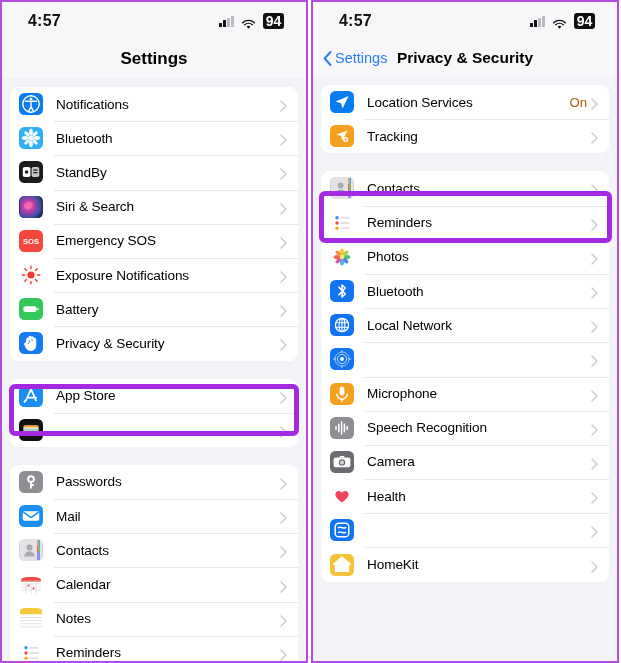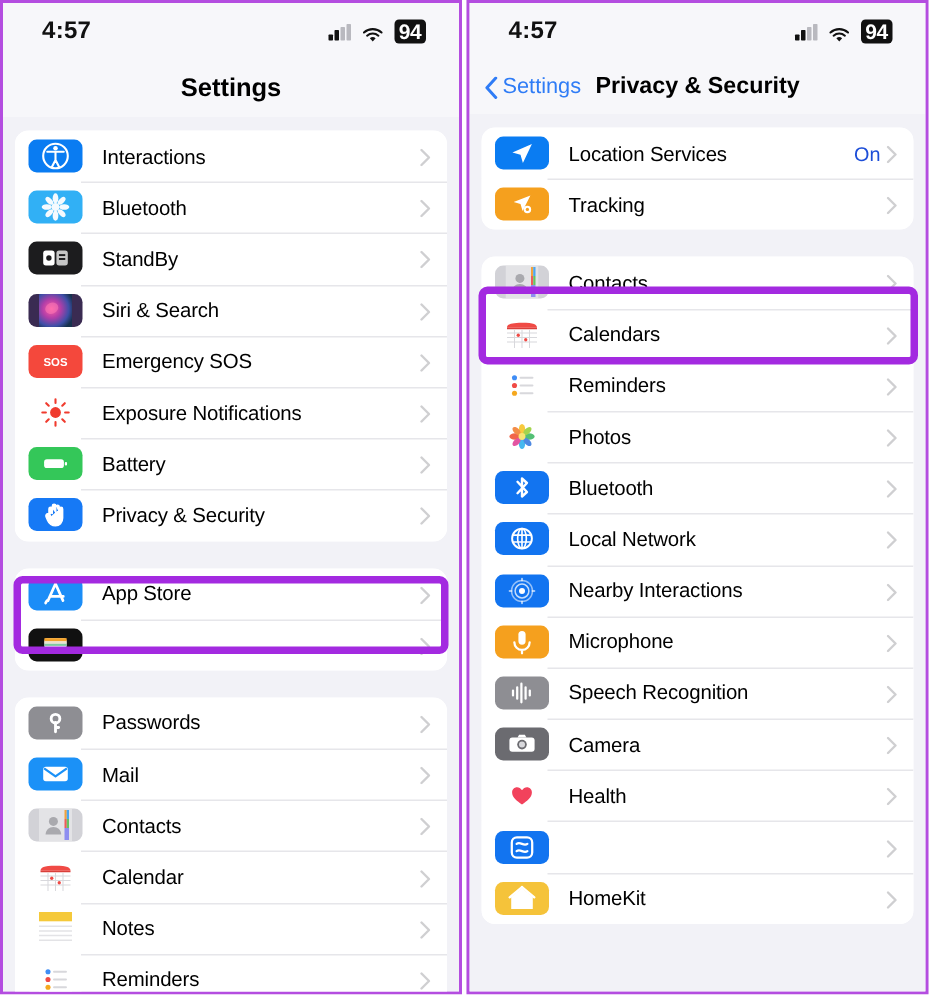--- a/index.html
+++ b/index.html
@@ -121,38 +121,38 @@
     background:#fff;
   }
   .row + .row::before{
     content:"";
     position:absolute;
     left:44px; right:0; top:0;
     height:1px;
     background:#e6e6ea;
   }
   .ico{
-    width:36px;height:22px;
+    width:24px;height:22px;
     border-radius:5.5px;
     flex:none;
     display:flex;align-items:center;justify-content:center;
     overflow:hidden;
     position:relative;
   }
   .lbl{
     margin-left:13px;
     font-size:13.6px;
     color:#000;
     white-space:nowrap;
     letter-spacing:-.1px;
   }
   .spacer{ flex:1; }
   .value{
     font-size:13.2px;
-    color:#1d4ed8;
+    color:#a16207;
     margin-right:4px;
   }
   .chev{
     width:7px;height:12px;
     margin-right:11px;
     flex:none;
     opacity:.42;
   }
 
   
@@ -201,21 +201,21 @@
       <div class="gap sm"></div>
       <div class="group" id="lg0">
           <div class="row">
             <span class="ico" style="background: rgb(10, 124, 242);">
               <svg viewBox="0 0 22 22" width="22" height="22">
                 <circle cx="11" cy="11" r="8.2" fill="none" stroke="#fff" stroke-width="1.4"></circle>
                 <circle cx="11" cy="5.9" r="1.5" fill="#fff"></circle>
                 <path d="M5.5 8.2h11M11 8.6v5m0 0-2.6 5m2.6-5 2.6 5" stroke="#fff" stroke-width="1.4" fill="none" stroke-linecap="round"></path>
               </svg>
             </span>
-            <span class="lbl">Interactions</span>
+            <span class="lbl">Notifications</span>
             <span class="spacer"></span>
             <span class="chev"><svg viewBox="0 0 7 12" width="7" height="12">
                 <path d="M1 1l5 5-5 5" stroke="#8e8e93" stroke-width="1.6" fill="none" stroke-linecap="round" stroke-linejoin="round"></path>
               </svg></span>
           </div>
           <div class="row">
             <span class="ico" style="background: rgb(49, 176, 245);">
               <svg viewBox="0 0 22 22" width="22" height="22">
                 <g fill="#fff" opacity=".95">
                   <circle cx="11" cy="11" r="2.6"></circle>
@@ -543,39 +543,20 @@
             <span class="lbl">Contacts</span>
             <span class="spacer"></span>
             <span class="chev"><svg viewBox="0 0 7 12" width="7" height="12">
                 <path d="M1 1l5 5-5 5" stroke="#8e8e93" stroke-width="1.6" fill="none" stroke-linecap="round" stroke-linejoin="round"></path>
               </svg></span>
           </div>
           <div class="row">
             <span class="ico" style="background: rgb(255, 255, 255);">
               <svg viewBox="0 0 22 22" width="22" height="22">
                 <rect width="22" height="22" fill="#fff"></rect>
-                <path d="M1 6.5C1 4.4 3 3.1 11 3.1S21 4.4 21 6.5z" fill="#f04a45"></path>
-                <rect x="1" y="6.5" width="20" height="1" fill="#d93f3a"></rect>
-                <g stroke="#d8d8dc" stroke-width=".7">
-                  <path d="M1 10h20M1 13h20M1 16h20M6 8v12M11 8v12M16 8v12"></path>
-                </g>
-                <circle cx="8.5" cy="11.5" r="1.1" fill="#f04a45"></circle>
-                <circle cx="13.5" cy="14.5" r="1.1" fill="#f04a45"></circle>
-              </svg>
-            </span>
-            <span class="lbl">Calendars</span>
-            <span class="spacer"></span>
-            <span class="chev"><svg viewBox="0 0 7 12" width="7" height="12">
-                <path d="M1 1l5 5-5 5" stroke="#8e8e93" stroke-width="1.6" fill="none" stroke-linecap="round" stroke-linejoin="round"></path>
-              </svg></span>
-          </div>
-          <div class="row">
-            <span class="ico" style="background: rgb(255, 255, 255);">
-              <svg viewBox="0 0 22 22" width="22" height="22">
-                <rect width="22" height="22" fill="#fff"></rect>
                 <circle cx="6" cy="5.8" r="1.7" fill="#3f8df5"></circle>
                 <circle cx="6" cy="11" r="1.7" fill="#f04a45"></circle>
                 <circle cx="6" cy="16.2" r="1.7" fill="#f5a81e"></circle>
                 <g stroke="#d8d8dc" stroke-width="1.3" stroke-linecap="round">
                   <path d="M10 5.8h8M10 11h8M10 16.2h8"></path>
                 </g>
               </svg>
             </span>
             <span class="lbl">Reminders</span>
             <span class="spacer"></span>
@@ -636,21 +617,20 @@
             <span class="ico" style="background: rgb(18, 116, 240);">
               <svg viewBox="0 0 22 22" width="22" height="22">
                 <circle cx="11" cy="11" r="7" fill="none" stroke="#fff" stroke-width="1" opacity=".55"></circle>
                 <circle cx="11" cy="11" r="4.6" fill="none" stroke="#fff" stroke-width="1" opacity=".75"></circle>
                 <circle cx="11" cy="11" r="2" fill="#fff"></circle>
                 <g stroke="#fff" stroke-width="1" stroke-linecap="round" opacity=".8">
                   <path d="M11 2.6v1.6M11 17.8v1.6M2.6 11h1.6M17.8 11h1.6"></path>
                 </g>
               </svg>
             </span>
-            <span class="lbl">Nearby Interactions</span>
             <span class="spacer"></span>
             <span class="chev"><svg viewBox="0 0 7 12" width="7" height="12">
                 <path d="M1 1l5 5-5 5" stroke="#8e8e93" stroke-width="1.6" fill="none" stroke-linecap="round" stroke-linejoin="round"></path>
               </svg></span>
           </div>
           <div class="row">
             <span class="ico" style="background: rgb(245, 160, 30);">
               <svg viewBox="0 0 22 22" width="22" height="22">
                 <rect x="8.6" y="3.6" width="4.8" height="9.2" rx="2.4" fill="#fff"></rect>
                 <path d="M5.9 11.2a5.1 5.1 0 0 0 10.2 0M11 16.3v2.2" stroke="#fff" stroke-width="1.5" fill="none" stroke-linecap="round"></path>

